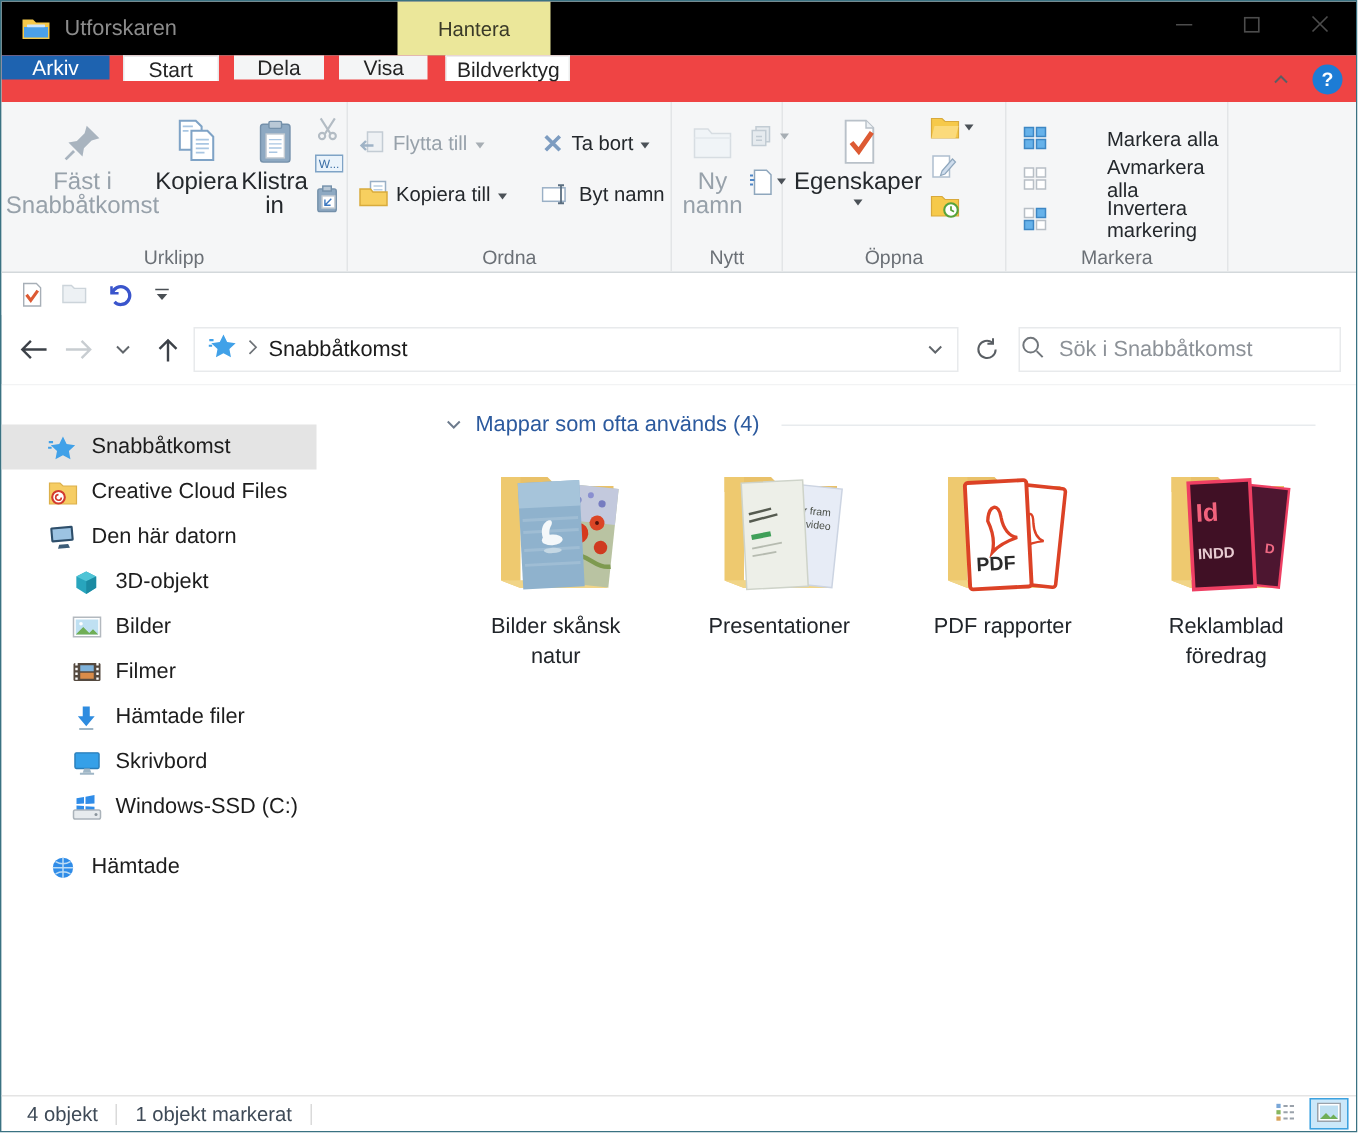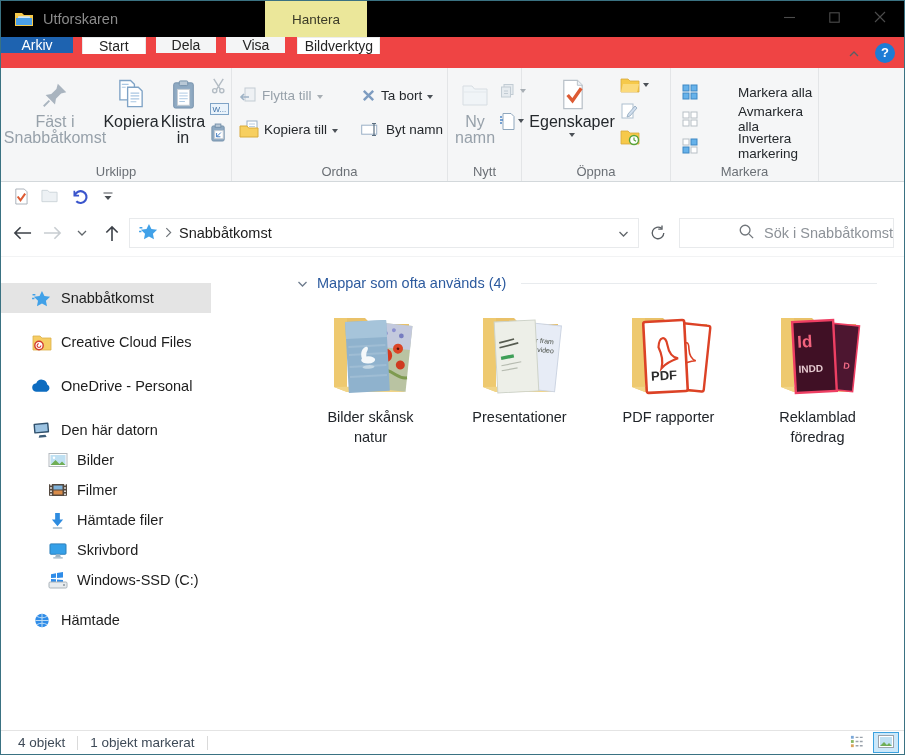--- a/index.html
+++ b/index.html
@@ -51,30 +51,30 @@
   .qatrow { height:28px; display:flex; align-items:center; gap:13px; padding-left:12px; background:#fff; }
   .qbtn { display:flex; align-items:center; }
   .addrrow { height:47px; display:flex; align-items:center; padding:0 10px 0 6px; border-bottom:1px solid #f2f3f4; }
   .navbtn { width:30px; height:30px; display:flex; align-items:center; justify-content:center; }
   .addrbox { flex:0 0 510px; height:30px; border:1px solid #e8eaec; display:flex; align-items:center;
              padding:0 9px; margin-left:2px; background:#fff; }
   .addr-text { font-size:14.5px; color:#1c1c1c; margin-left:7px; }
   .addr-spacer { flex:1; }
   .refreshbtn { width:38px; height:30px; display:flex; align-items:center; justify-content:center; }
   .searchbox { flex:1; height:30px; border:1px solid #e8eaec; display:flex; align-items:center;
-               gap:10px; margin-left:2px; background:#fff;justify-content:flex-end; }
+               gap:10px; margin-left:2px; background:#fff; }
   .search-ph { font-size:14.5px; color:#8d9298; }
 
   
   .main { display:flex; height:473px; background:#fff; }
   .sidebar { width:222px; padding-top:26px; flex:none; }
   .side-item { height:30px; display:flex; align-items:center; gap:9px; margin-right:12px; font-size:14.5px; color:#1d1d1d; }
   .lvl1 { padding-left:30px; } .lvl2 { padding-left:46px; }
   .side-item.selected { background:#e4e4e4; }
-  .gap9 { margin-top:14px;text-align:center; } .gap10 { margin-top:10px; }
+  .gap9 { margin-top:0;text-align:center; } .gap10 { margin-top:10px; }
   .sicon { width:21px; display:flex; justify-content:center; }
   .content { flex:1; padding-top:17px; }
   .cheader { display:flex; align-items:center; padding-left:74px; padding-right:27px; }
   .cheader-text { margin-left:9px; font-size:14.5px; color:#2c5a9e; }
   .cheader-line { flex:1; height:1px; background:#e8ebee; margin-left:15px; }
   .tiles { display:flex; margin-top:12px; padding-left:73px; }
   .tile { width:149px; display:flex; flex-direction:column; align-items:center; }
   .tile-label { margin-top:3px; width:122px; text-align:center; font-size:14.5px; line-height:20px; color:#21252a; }
 
   
@@ -478,37 +478,39 @@
             <svg width="20" height="17" viewBox="0 0 20 17">
               <path d="M1 2h7l2 2h9v12H1z" fill="#f6cd64" stroke="#dcb04a" stroke-width="0.8"></path>
               <circle cx="7" cy="11.5" r="4.2" fill="#fff" stroke="#d23b2f" stroke-width="1.4"></circle>
               <path d="M7 9.7a1.9 1.9 0 1 0 1.9 1.9" fill="none" stroke="#d23b2f" stroke-width="1.1"></path>
             </svg>
           </span>
         <span>Creative Cloud Files</span>
       </div>
       <div class="side-item lvl1 gap9">
         <span class="sicon">
-            <svg width="21" height="14" viewBox="0 0 22 14">
-              <path d="M6 13a4.5 4.5 0 0 1-.5-9A6 6 0 0 1 17 5.5 4 4 0 0 1 16.5 13z" fill="#0d6cc0"></path>
-            </svg>
-          </span>
-        <span>OneDrive - Personal</span>
-      </div>
-      <div class="side-item lvl1 gap9">
-        <span class="sicon">
             <svg width="20" height="18" viewBox="0 0 20 18">
               <g transform="rotate(-5 10 9)">
                 <rect x="2" y="2" width="15" height="10" rx="1" fill="#2e4f6b"></rect>
                 <rect x="3.4" y="3.4" width="12.2" height="7.2" fill="#9cc3e2"></rect>
                 <path d="M7 14h6l1 2.5H6z" fill="#3d5d78"></path>
               </g>
             </svg>
           </span>
         <span>Den här datorn</span>
+      </div>
+      <div class="side-item lvl2">
+        <span class="sicon">
+            <svg width="17" height="17" viewBox="0 0 18 18">
+              <path d="M9 1l7 3.5v8L9 17 2 12.5v-8z" fill="#28a5bd"></path>
+              <path d="M9 1l7 3.5L9 8 2 4.5z" fill="#4fc4d6"></path>
+              <path d="M9 8v9l7-4.5v-8z" fill="#1b8ba3"></path>
+            </svg>
+          </span>
+        <span>3D-objekt</span>
       </div>
       <div class="side-item lvl2">
         <span class="sicon">
             <svg width="20" height="16" viewBox="0 0 20 16">
               <rect x="1" y="1.5" width="18" height="13" fill="#fff" stroke="#b3b9bf"></rect>
               <rect x="2.5" y="3" width="15" height="10" fill="#bfe0f2"></rect>
               <path d="M2.5 13l5-5 4 4 2.5-2.5 3.5 3.5z" fill="#6fae56"></path>
               <circle cx="6" cy="5.8" r="1.2" fill="#fff"></circle>
             </svg>
           </span>

